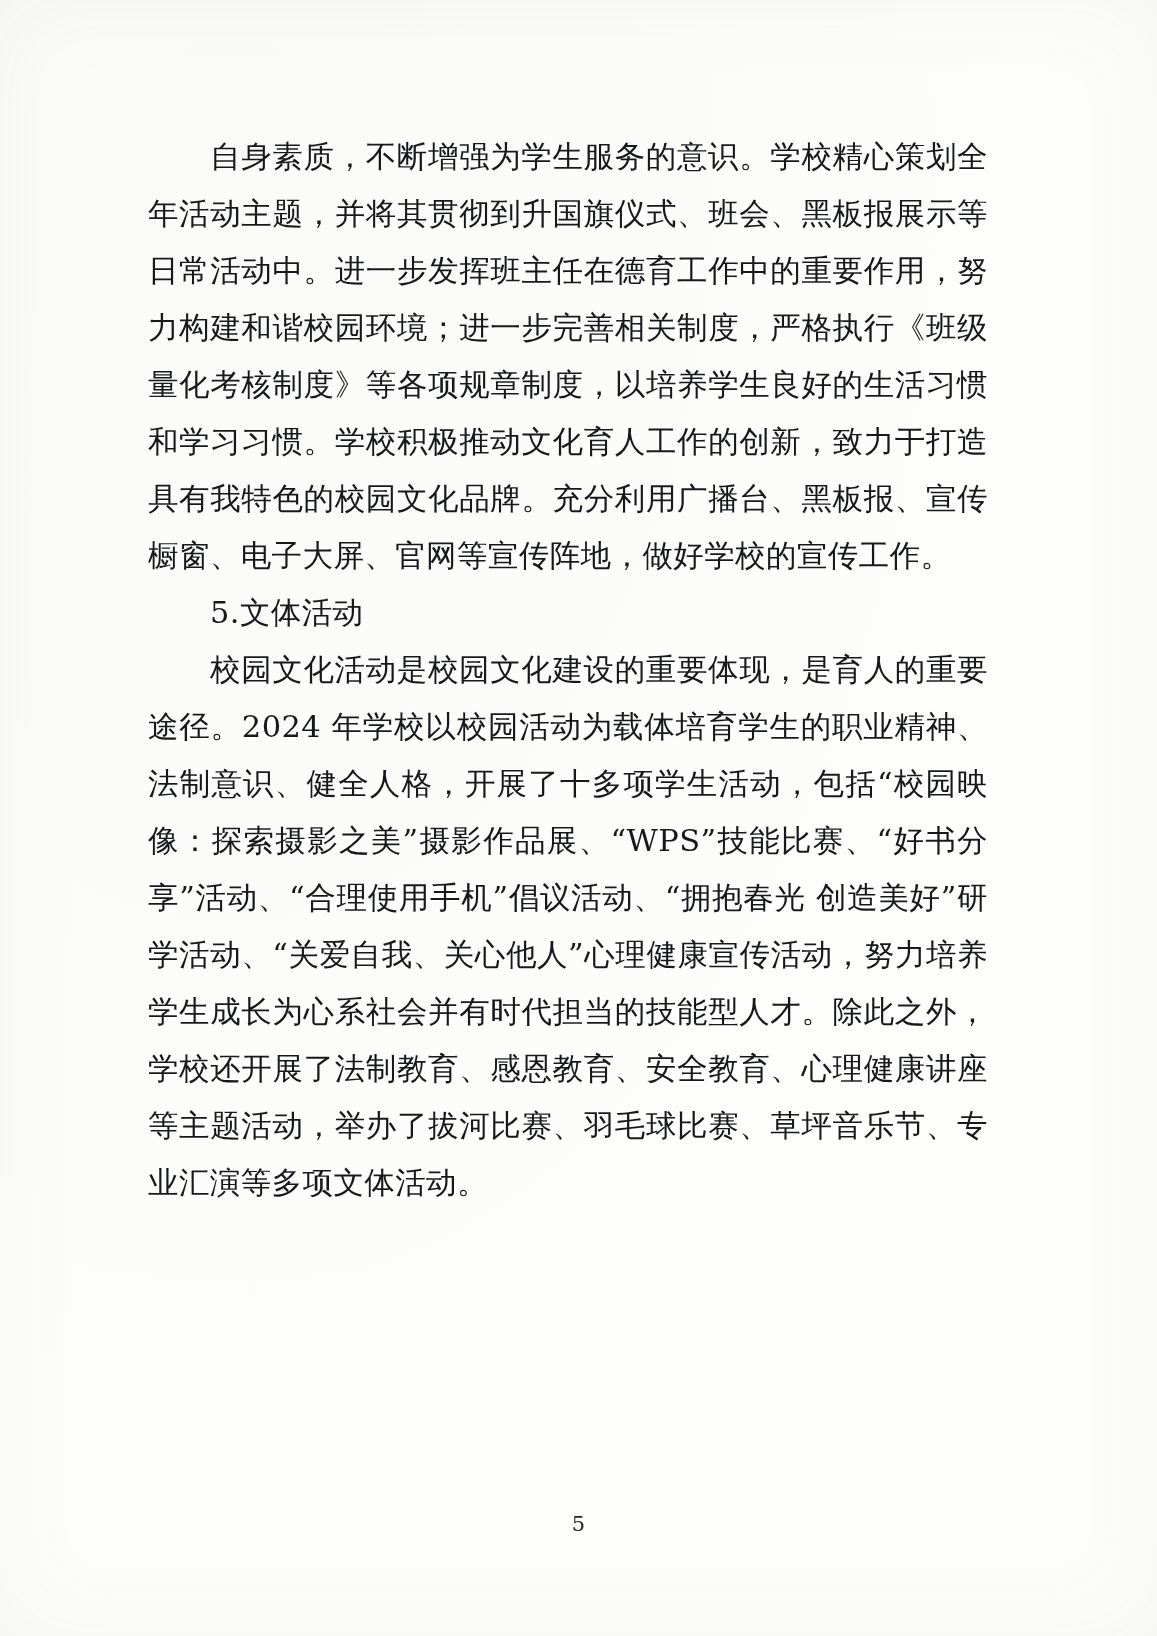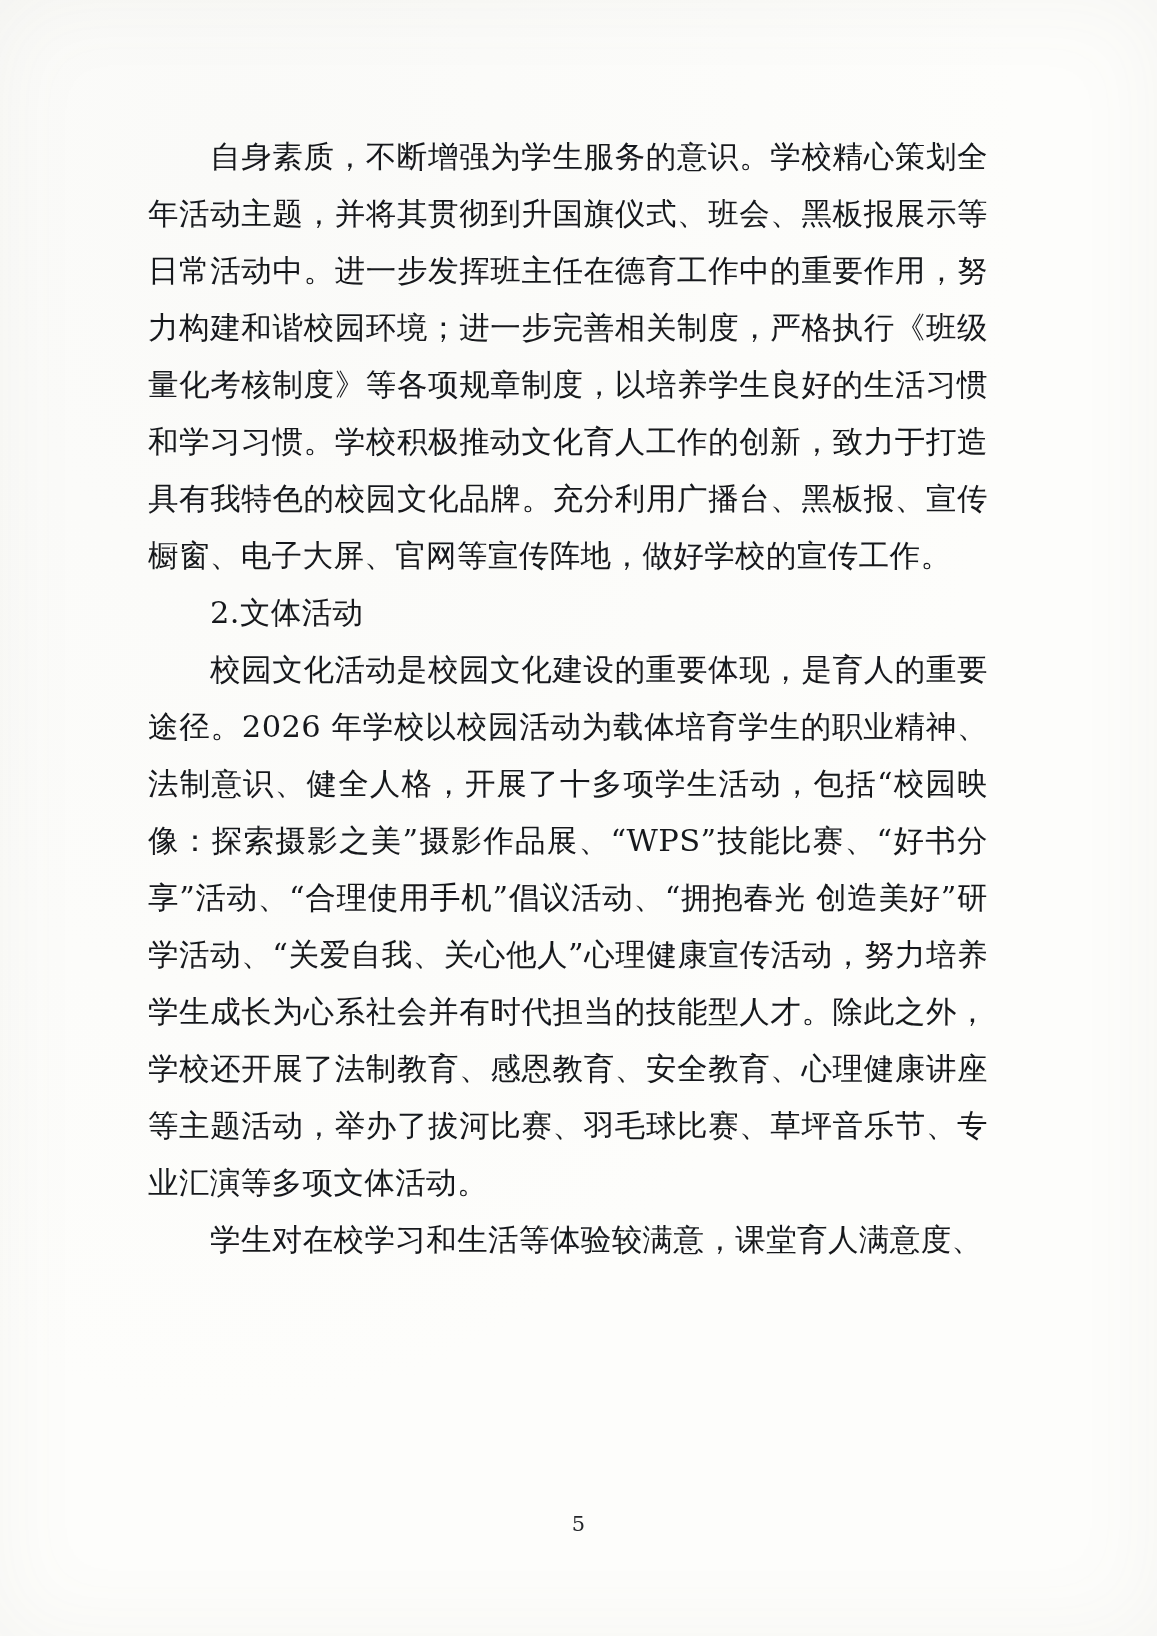--- a/index.html
+++ b/index.html
@@ -69,20 +69,19 @@
   }
 </style>
 </head>
 <body>
 
 <div class="page">
   <div class="paper-tint"></div>
 
   <div class="content">
     <p class="indent">自身素质，不断增强为学生服务的意识。学校精心策划全年活动主题，并将其贯彻到升国旗仪式、班会、黑板报展示等日常活动中。进一步发挥班主任在德育工作中的重要作用，努力构建和谐校园环境；进一步完善相关制度，严格执行《班级量化考核制度》等各项规章制度，以培养学生良好的生活习惯和学习习惯。学校积极推动文化育人工作的创新，致力于打造具有我特色的校园文化品牌。充分利用广播台、黑板报、宣传橱窗、电子大屏、官网等宣传阵地，做好学校的宣传工作。</p>
-    <p class="heading">2.文体活动</p>
-    <p class="indent">校园文化活动是校园文化建设的重要体现，是育人的重要途径。2026 年学校以校园活动为载体培育学生的职业精神、法制意识、健全人格，开展了十多项学生活动，包括“校园映像：探索摄影之美”摄影作品展、“WPS”技能比赛、“好书分享”活动、“合理使用手机”倡议活动、“拥抱春光 创造美好”研学活动、“关爱自我、关心他人”心理健康宣传活动，努力培养学生成长为心系社会并有时代担当的技能型人才。除此之外，学校还开展了法制教育、感恩教育、安全教育、心理健康讲座等主题活动，举办了拔河比赛、羽毛球比赛、草坪音乐节、专业汇演等多项文体活动。</p>
-    <p class="indent">学生对在校学习和生活等体验较满意，课堂育人满意度、</p>
+    <p class="heading">5.文体活动</p>
+    <p class="indent">校园文化活动是校园文化建设的重要体现，是育人的重要途径。2024 年学校以校园活动为载体培育学生的职业精神、法制意识、健全人格，开展了十多项学生活动，包括“校园映像：探索摄影之美”摄影作品展、“WPS”技能比赛、“好书分享”活动、“合理使用手机”倡议活动、“拥抱春光 创造美好”研学活动、“关爱自我、关心他人”心理健康宣传活动，努力培养学生成长为心系社会并有时代担当的技能型人才。除此之外，学校还开展了法制教育、感恩教育、安全教育、心理健康讲座等主题活动，举办了拔河比赛、羽毛球比赛、草坪音乐节、专业汇演等多项文体活动。</p>
   </div>
 
   <div class="pagenum">5</div>
   <div class="edge-shade"></div>
 </div>
 
 </body></html>

